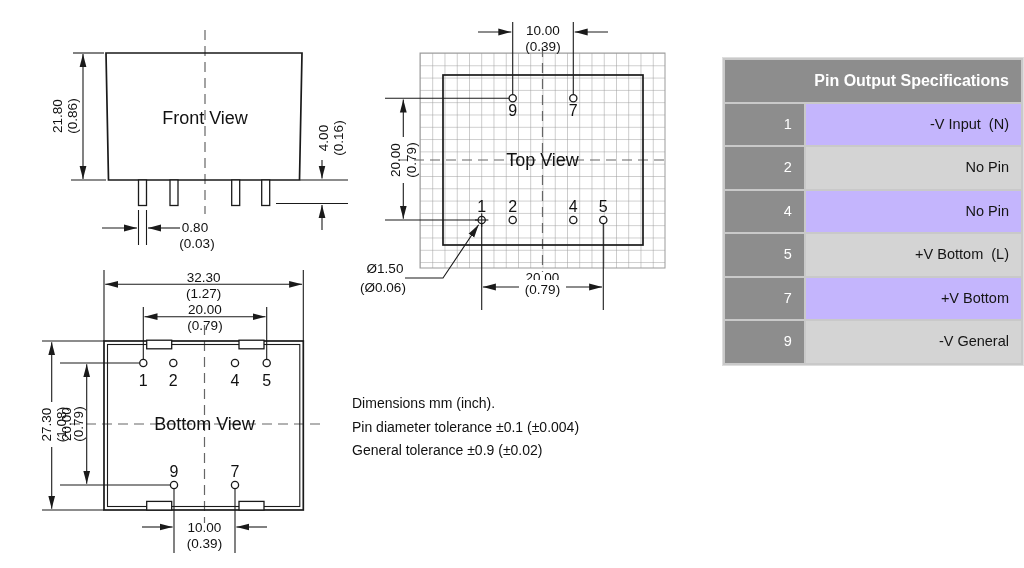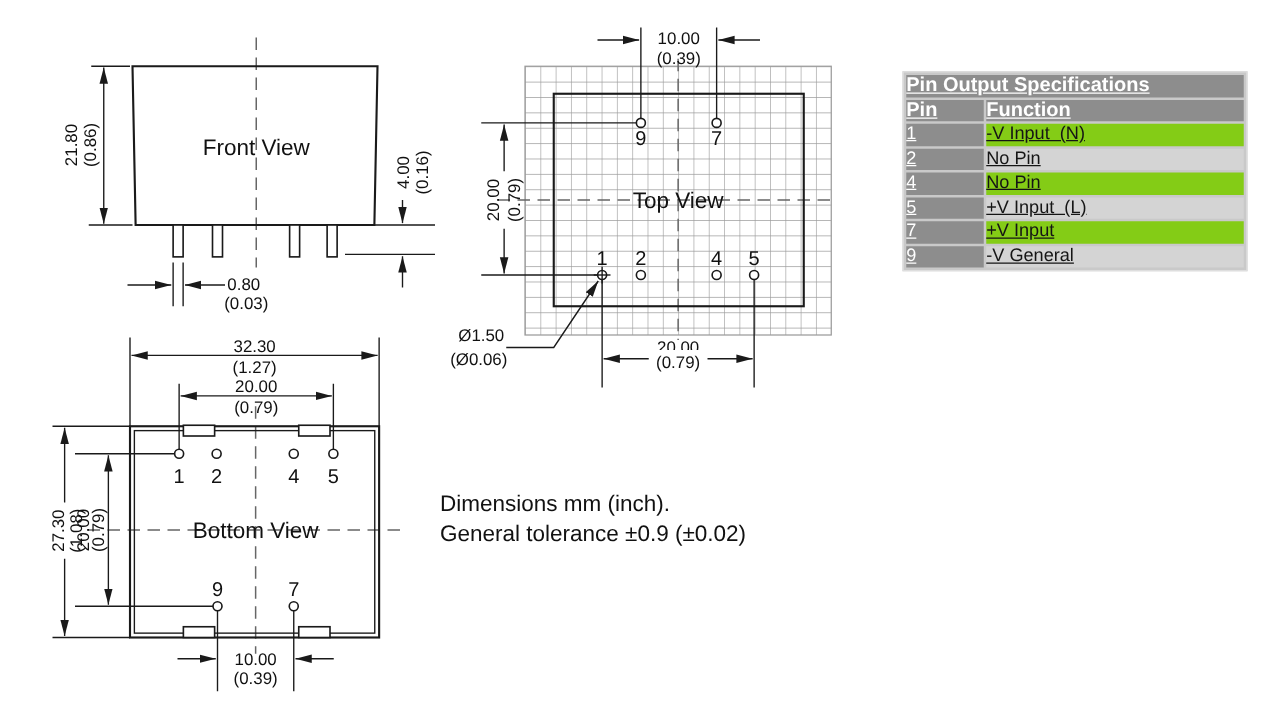--- a/index.html
+++ b/index.html
@@ -10,31 +10,31 @@
   .ln  {stroke:#1a1a1a;stroke-width:1.1;fill:none;}
   .ln2 {stroke:#1a1a1a;stroke-width:1.7;fill:none;}
   .lnP {stroke:#1a1a1a;stroke-width:1.3;fill:#ffffff;}
   .cl  {stroke:#666666;stroke-width:1.2;stroke-dasharray:10 6;fill:none;}
   .grid{stroke:#9b9b9b;stroke-width:1;fill:none;}
   svg text{font-family:"Liberation Sans",sans-serif;font-size:13.5px;fill:#111;}
   .mid{text-anchor:middle;}
   .t-title{font-size:18px;}
   .t-pin{font-size:16px;}
   
-  .notes{position:absolute;left:352px;top:392px;font-size:18px;line-height:23.5px;color:#111;}
+  .notes{position:absolute;left:352px;top:392px;font-size:14px;line-height:23.5px;color:#111;}
   
   .tableWrap{position:absolute;left:722px;top:57px;}
   table.spec{border-collapse:separate;border-spacing:2px;background:#c9c9c9;
              border:1px solid #dedede;}
-  table.spec th,table.spec td{padding:0;height:17.5px;line-height:17.5px;text-align:left;
-             vertical-align:middle;text-decoration:underline;}
+  table.spec th,table.spec td{padding:12px;height:17.5px;line-height:17.5px;text-align:right;
+             vertical-align:middle;}
   .cell-head{background:#8d8d8d;color:#ffffff;font-weight:bold;font-size:16px;}
   .cell-pin{background:#8d8d8d;color:#ffffff;font-size:14.5px;width:62px;}
   .cell-fn{font-size:14.5px;color:#151515;width:206px;white-space:pre;}
-  .row-light .cell-fn{background:#84cc16;}
+  .row-light .cell-fn{background:#c4b5fd;}
   .row-dark  .cell-fn{background:#d4d4d4;}
 </style>
 </head>
 <body>
 
 <div class="stage">
 
   <svg style="left:30px;top:10px;" width="330" height="250" viewBox="0 0 330 250">
     <defs>
       <marker id="mF" markerUnits="userSpaceOnUse" markerWidth="14" markerHeight="8" refX="13" refY="4" orient="auto-start-reverse">
@@ -198,52 +198,49 @@
     <text class="mid" transform="rotate(-90 58.3 169)" x="58.3" y="173.5">(0.79)</text>
 
     <line class="ln" x1="122" y1="272" x2="152.6" y2="272" marker-end="url(#mB)"></line>
     <line class="ln" x1="247" y1="272" x2="216.4" y2="272" marker-end="url(#mB)"></line>
     <text class="mid" x="184.5" y="277">10.00</text>
     <text class="mid" x="184.5" y="292.5">(0.39)</text>
   </svg>
 
   <div class="notes">
     <div>Dimensions mm (inch).</div>
+    <div>Pin diameter tolerance ±0.1 (±0.004)</div>
     <div>General tolerance ±0.9 (±0.02)</div>
   </div>
 
   <div class="tableWrap">
     <table class="spec">
       <tbody>
           <tr>
         <th class="cell-head" colspan="2">Pin Output Specifications</th>
       </tr>
-      <tr>
-        <th class="cell-head">Pin</th>
-        <th class="cell-head">Function</th>
-      </tr>
       <tr class="row-light">
         <td class="cell-pin">1</td>
         <td class="cell-fn">-V Input  (N)</td>
       </tr>
       <tr class="row-dark">
         <td class="cell-pin">2</td>
         <td class="cell-fn">No Pin</td>
       </tr>
       <tr class="row-light">
         <td class="cell-pin">4</td>
         <td class="cell-fn">No Pin</td>
       </tr>
       <tr class="row-dark">
         <td class="cell-pin">5</td>
-        <td class="cell-fn">+V Input  (L)</td>
+        <td class="cell-fn">+V Bottom  (L)</td>
       </tr>
       <tr class="row-light">
         <td class="cell-pin">7</td>
-        <td class="cell-fn">+V Input</td>
+        <td class="cell-fn">+V Bottom</td>
       </tr>
       <tr class="row-dark">
         <td class="cell-pin">9</td>
         <td class="cell-fn">-V General</td>
       </tr>
     </tbody>
       </table>
   </div>
 
 </div>

